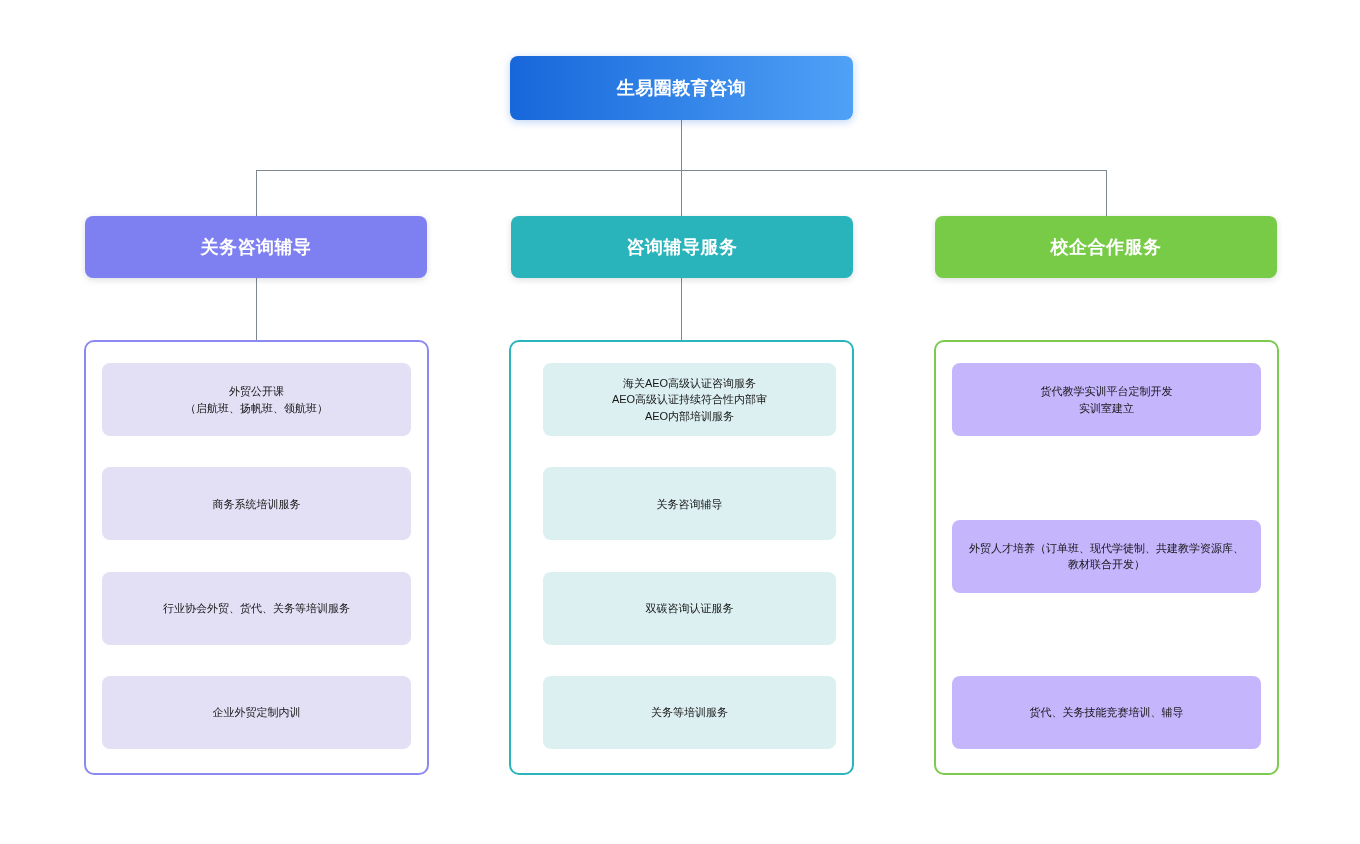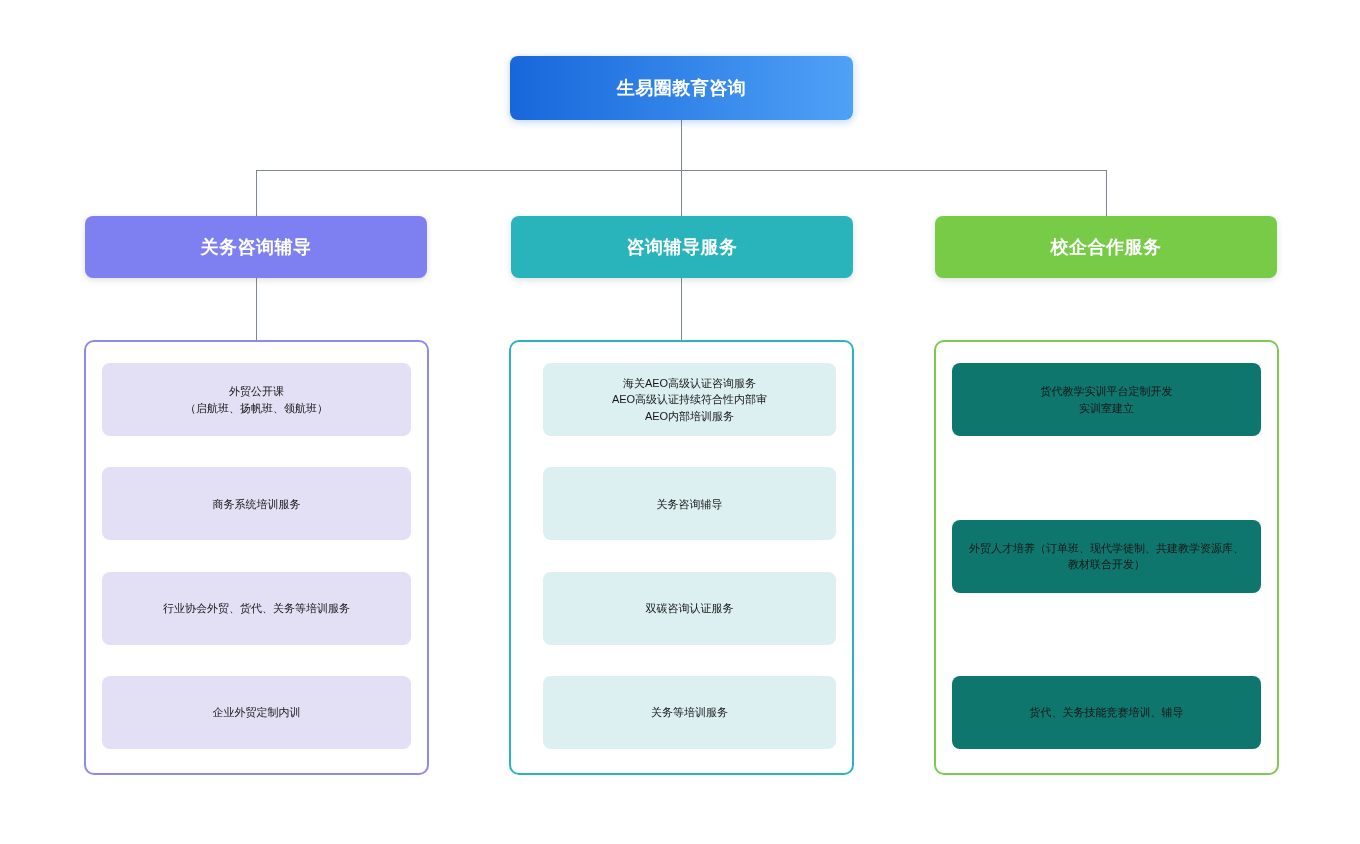--- a/index.html
+++ b/index.html
@@ -90,21 +90,21 @@
   .head.h0 { left: 85px;  background: #7E80F2; }
   .box.x0  { left: 84px;  border-color: #8B8AF0; }
   .box.x0 .item { background: #E3E0F6; }
   
   .head.h1 { left: 511px; background: #29B3BA; }
   .box.x1  { left: 509px; border-color: #2AB5BC; padding-left: 32px; }
   .box.x1 .item { background: #DCEFF1; }
   
   .head.h2 { left: 935px; background: #77CB46; }
   .box.x2  { left: 934px; border-color: #7CCB4E; }
-  .box.x2 .item { background: #0f766e; }
+  .box.x2 .item { background: #c4b5fd; }
 </style>
 </head>
 <body>
 
 <div class="canvas">
 
   <svg class="connectors" width="1360" height="844" viewBox="0 0 1360 844">
     <g stroke="#7E8690" stroke-width="1" fill="none">
       <line x1="681.5" y1="120" x2="681.5" y2="170.5"></line>
       <line x1="256" y1="170.5" x2="1107" y2="170.5"></line>

